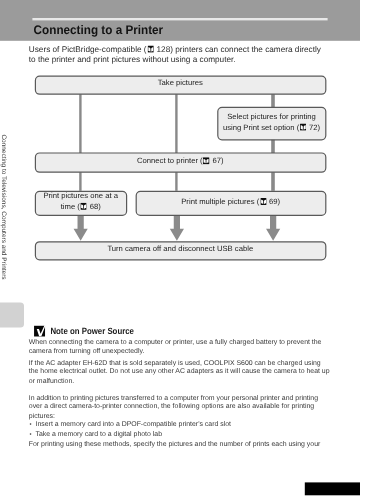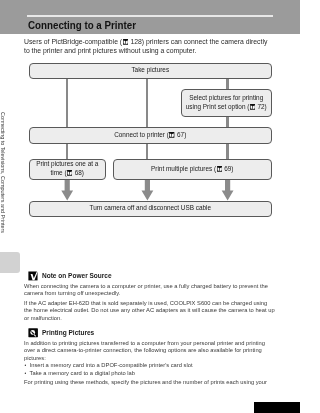--- a/index.html
+++ b/index.html
@@ -120,29 +120,20 @@
         <rect x="5" y="6" width="37" height="36" fill="#070707"></rect>
         <path d="M14.0 16.5 L21.5 16.5 L27.0 33.0 L40.5 3.0 L44.0 4.5 L29.5 41.5 L22.0 41.5 Z" fill="#fff"></path>
       </svg>
       <span class="ttl">Note on Power Source</span>
     </div>
     <div class="note-body">When connecting the camera to a computer or printer, use a fully charged battery to prevent the camera from turning off unexpectedly.</div>
     <div class="note-body">If the AC adapter EH-62D that is sold separately is used, COOLPIX S600 can be charged using the home electrical outlet. Do not use any other AC adapters as it will cause the camera to heat up or malfunction.</div>
   </div>
 
   <div class="note" style="left:24px;top:327.2px;width:252px;">
-    <div class="note-h">
-      <svg class="nicon" width="11.2" height="11.4" viewBox="0 0 44 46">
-        <rect x="5" y="5" width="38.5" height="36.5" rx="2" fill="#070707"></rect>
-        <circle cx="22.5" cy="22" r="9.6" fill="#fff"></circle>
-        <path d="M15.6 16.2 C20.4 17.6 26.8 23.2 28.6 28.6 C24.2 30.5 17.4 25.1 15.6 16.2 Z" fill="#0b0b0b"></path>
-        <path d="M29.6 29.4 L36.2 36.4 L32.6 39.4 L27.0 31.8 Z" fill="#fff"></path>
-      </svg>
-      <span class="ttl">Printing Pictures</span>
-    </div>
     <div class="note-body">In addition to printing pictures transferred to a computer from your personal printer and printing over a direct camera-to-printer connection, the following options are also available for printing pictures:</div>
     <ul class="note-bullets">
       <li>Insert a memory card into a DPOF-compatible printer's card slot</li>
       <li>Take a memory card to a digital photo lab</li>
     </ul>
     <div class="note-body">For printing using these methods, specify the pictures and the number of prints each using your</div>
   </div>
 
   <div class="blackbar"></div>
 </div>

